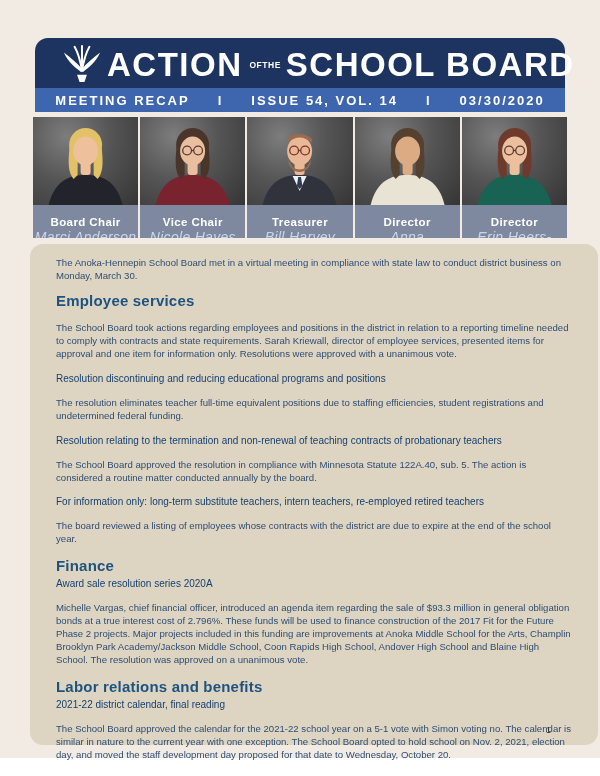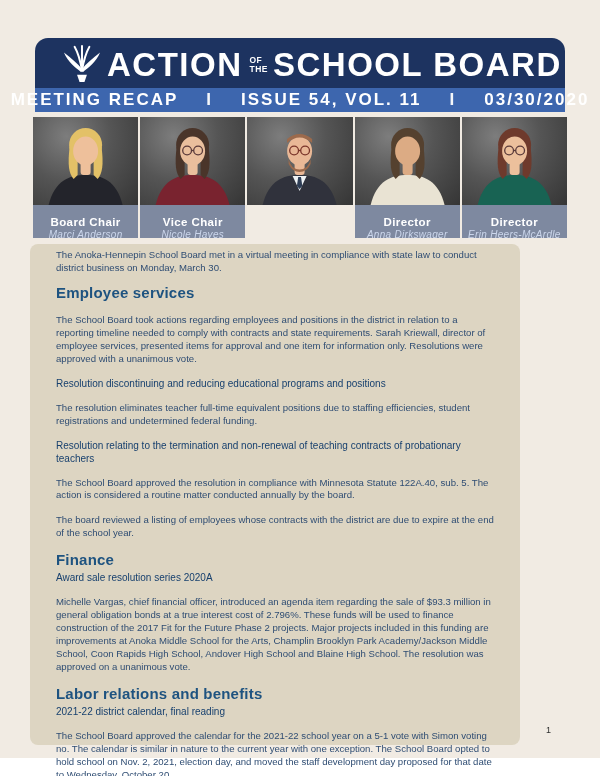--- a/index.html
+++ b/index.html
@@ -23,56 +23,56 @@
   .logo { width:50px; height:46px; margin-left:22px; flex:0 0 auto; display:flex; align-items:flex-end; }
   .logo svg { width:50px; height:46px; }
   .masthead-title {
     flex:1; display:flex; align-items:center; justify-content:center;
     color:#fff; white-space:nowrap; padding-right:10px;
   }
   .t-big {
     font-size:33px; font-weight:700; letter-spacing:1.5px; line-height:1;
   }
   .t-stack {
-    display:flex; flex-direction:column; align-items:flex-start;
+    display:flex; flex-direction:row; align-items:flex-end;
     font-size:8.5px; font-weight:700; letter-spacing:.5px; line-height:1.05;
     margin:2px 5px 0 7px;
   }
   
   .banner {
     position:absolute; left:35px; top:88px; width:530px; height:24px;
     background:var(--banner,#3d66ae);
     display:flex; align-items:center; justify-content:center;
-    color:#fff; font-size:17px; font-weight:700; letter-spacing:2px;
+    color:#fff; font-size:13px; font-weight:700; letter-spacing:2px;
     white-space:nowrap;
   }
   .banner .sep { margin:0 28px; font-weight:700; opacity:.95; }
   
   .board-row {
     position:absolute; left:33px; top:117px; width:534px; height:123px;
     display:flex; gap:2px;
   }
   .member { flex:1 1 0; display:flex; flex-direction:column; min-width:0; }
   .photo {
     height:88px; position:relative; overflow:hidden;
     background:radial-gradient(circle at 32% 22%, #7d7d7d 0%, #555 45%, #353535 100%);
   }
   .photo svg { position:absolute; left:0; bottom:0; width:100%; height:100%; }
   .caption {
     height:33px; background:var(--labelbar,#7e89a0); color:#fff;
     text-align:center; padding-top:10px; overflow:hidden;
   }
   .member-title { font-size:11.5px; font-weight:600; letter-spacing:.4px; line-height:1.25; }
-  .member-name { font-size:10px; font-style:italic; color:#ccd7ec; letter-spacing:.3px; }
+  .member-name { font-size:14px; font-style:italic; color:#ccd7ec; letter-spacing:.3px; }
   
   .content {
-    position:absolute; left:30px; top:244px; width:490px; height:501px;
+    position:absolute; left:30px; top:244px; width:568px; height:501px;
     background:var(--content-bg,#ddd5c2);
-    border-radius:8px;
-    padding:5px 26px 0 26px;
+    border-radius:13px;
+    padding:13px 26px 0 26px;
     color:var(--body-text,#2f4d73);
     font-size:9.6px; line-height:1.35;
   }
   p.body { margin:12px 0 11px 0; }
   p.intro { margin:0 0 9px 0; }
   h2 {
     font-size:15px; font-weight:700; letter-spacing:.2px;
     color:var(--h2,#1e5380); margin:3px 0 2px 0; line-height:1.2;
   }
   h3 {
@@ -110,21 +110,21 @@
         <span>OF</span>
         <span>THE</span>
       </span>
       <span class="t-big">SCHOOL BOARD</span>
     </div>
   </header>
 
   <div class="banner">
     <span>MEETING RECAP</span>
     <span class="sep">I</span>
-    <span>ISSUE 54, VOL. 11</span>
+    <span>ISSUE 54, VOL. 14</span>
     <span class="sep">I</span>
     <span>03/30/2020</span>
   </div>
 
   <div class="board-row" id="board-row">
       <div class="member">
         <div class="photo">
           <svg viewBox="0 0 90 88" preserveAspectRatio="xMidYMax meet" aria-hidden="true">
             <rect x="40" y="44" width="10" height="14" rx="3" fill="#eec09b"></rect>
             <path d="M8,88 C14,64 28,58 45,58 C62,58 76,64 82,88 Z" fill="#23242b"></path>
@@ -170,20 +170,24 @@
             <ellipse cx="45" cy="34" rx="12.5" ry="14.5" fill="#e9b896"></ellipse>
             <path d="M32.5,26 Q45,15 57.5,26 L57.5,22 Q45,12 32.5,22 Z" fill="#9c6a4c"></path>
             <path d="M34,42 Q36,52 45,52.5 Q54,52 56,42 L56,47 Q52,55 45,55 Q38,55 34,47 Z" fill="#9c6a4c"></path>
             <g fill="none" stroke="#7a352a" stroke-width="1.3">
               <circle cx="39.5" cy="33.5" r="4.4"></circle>
               <circle cx="50.5" cy="33.5" r="4.4"></circle>
               <path d="M43.9,33.5 h2.2"></path>
             </g>
           </svg>
         </div>
+        <div class="caption">
+          <div class="member-title">Treasurer</div>
+          <div class="member-name">Bill Harvey</div>
+        </div>
       </div>
       <div class="member">
         <div class="photo">
           <svg viewBox="0 0 90 88" preserveAspectRatio="xMidYMax meet" aria-hidden="true">
             <rect x="40" y="44" width="10" height="14" rx="3" fill="#dcab84"></rect>
             <path d="M8,88 C14,64 28,58 45,58 C62,58 76,64 82,88 Z" fill="#e9e3d3"></path>
             <path d="M29,30 C27,48 28,56 33,62 L37,58 L37,34 Z" fill="#55412f"></path>
             <path d="M61,30 C63,48 62,56 57,62 L53,58 L53,34 Z" fill="#55412f"></path>
             <ellipse cx="45" cy="28" rx="16.5" ry="17" fill="#55412f"></ellipse>
             <ellipse cx="45" cy="34" rx="12.5" ry="14.5" fill="#dcab84"></ellipse>
@@ -220,20 +224,21 @@
   <main class="content">
     <p class="intro">The Anoka-Hennepin School Board met in a virtual meeting in compliance with state law to conduct district business on Monday, March 30.</p>
 
     <section>
       <h2>Employee services</h2>
       <p class="body">The School Board took actions regarding employees and positions in the district in relation to a reporting timeline needed to comply with contracts and state requirements. Sarah Kriewall, director of employee services, presented items for approval and one item for information only.  Resolutions were approved with a unanimous vote.</p>
       <h3>Resolution discontinuing and reducing educational programs and positions</h3>
       <p class="body">The resolution eliminates teacher full-time equivalent positions due to staffing efficiencies, student registrations and undetermined federal funding.</p>
       <h3>Resolution relating to the termination and non-renewal of teaching contracts of probationary teachers</h3>
       <p class="body">The School Board approved the resolution in compliance with Minnesota Statute 122A.40, sub. 5. The action is considered a routine matter conducted annually by the board.</p>
+      <h3>For information only: long-term substitute teachers, intern teachers, re-employed retired teachers</h3>
       <p class="body">The board reviewed a listing of employees whose contracts with the district are due to expire at the end of the school year.</p>
     </section>
 
     <section>
       <h2>Finance</h2>
       <h3>Award sale resolution series 2020A</h3>
       <p class="body">Michelle Vargas, chief financial officer, introduced an agenda item regarding the sale of $93.3 million in general obligation bonds at a true interest cost of 2.796%. These funds will be used to finance construction of the 2017 Fit for the Future Phase 2 projects. Major projects included in this funding are improvements at Anoka Middle School for the Arts, Champlin Brooklyn Park Academy/Jackson Middle School, Coon Rapids High School, Andover High School and Blaine High School. The resolution was approved on a unanimous vote.</p>
     </section>
 
     <section>

